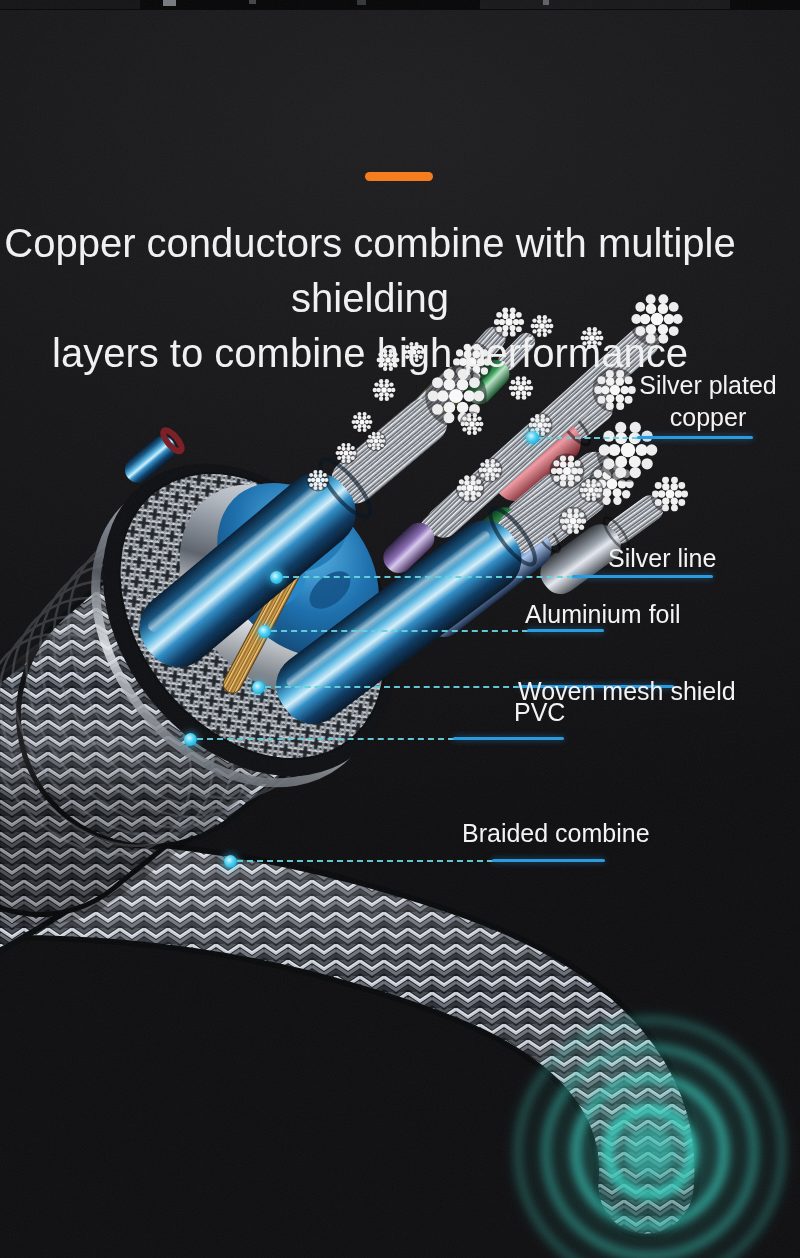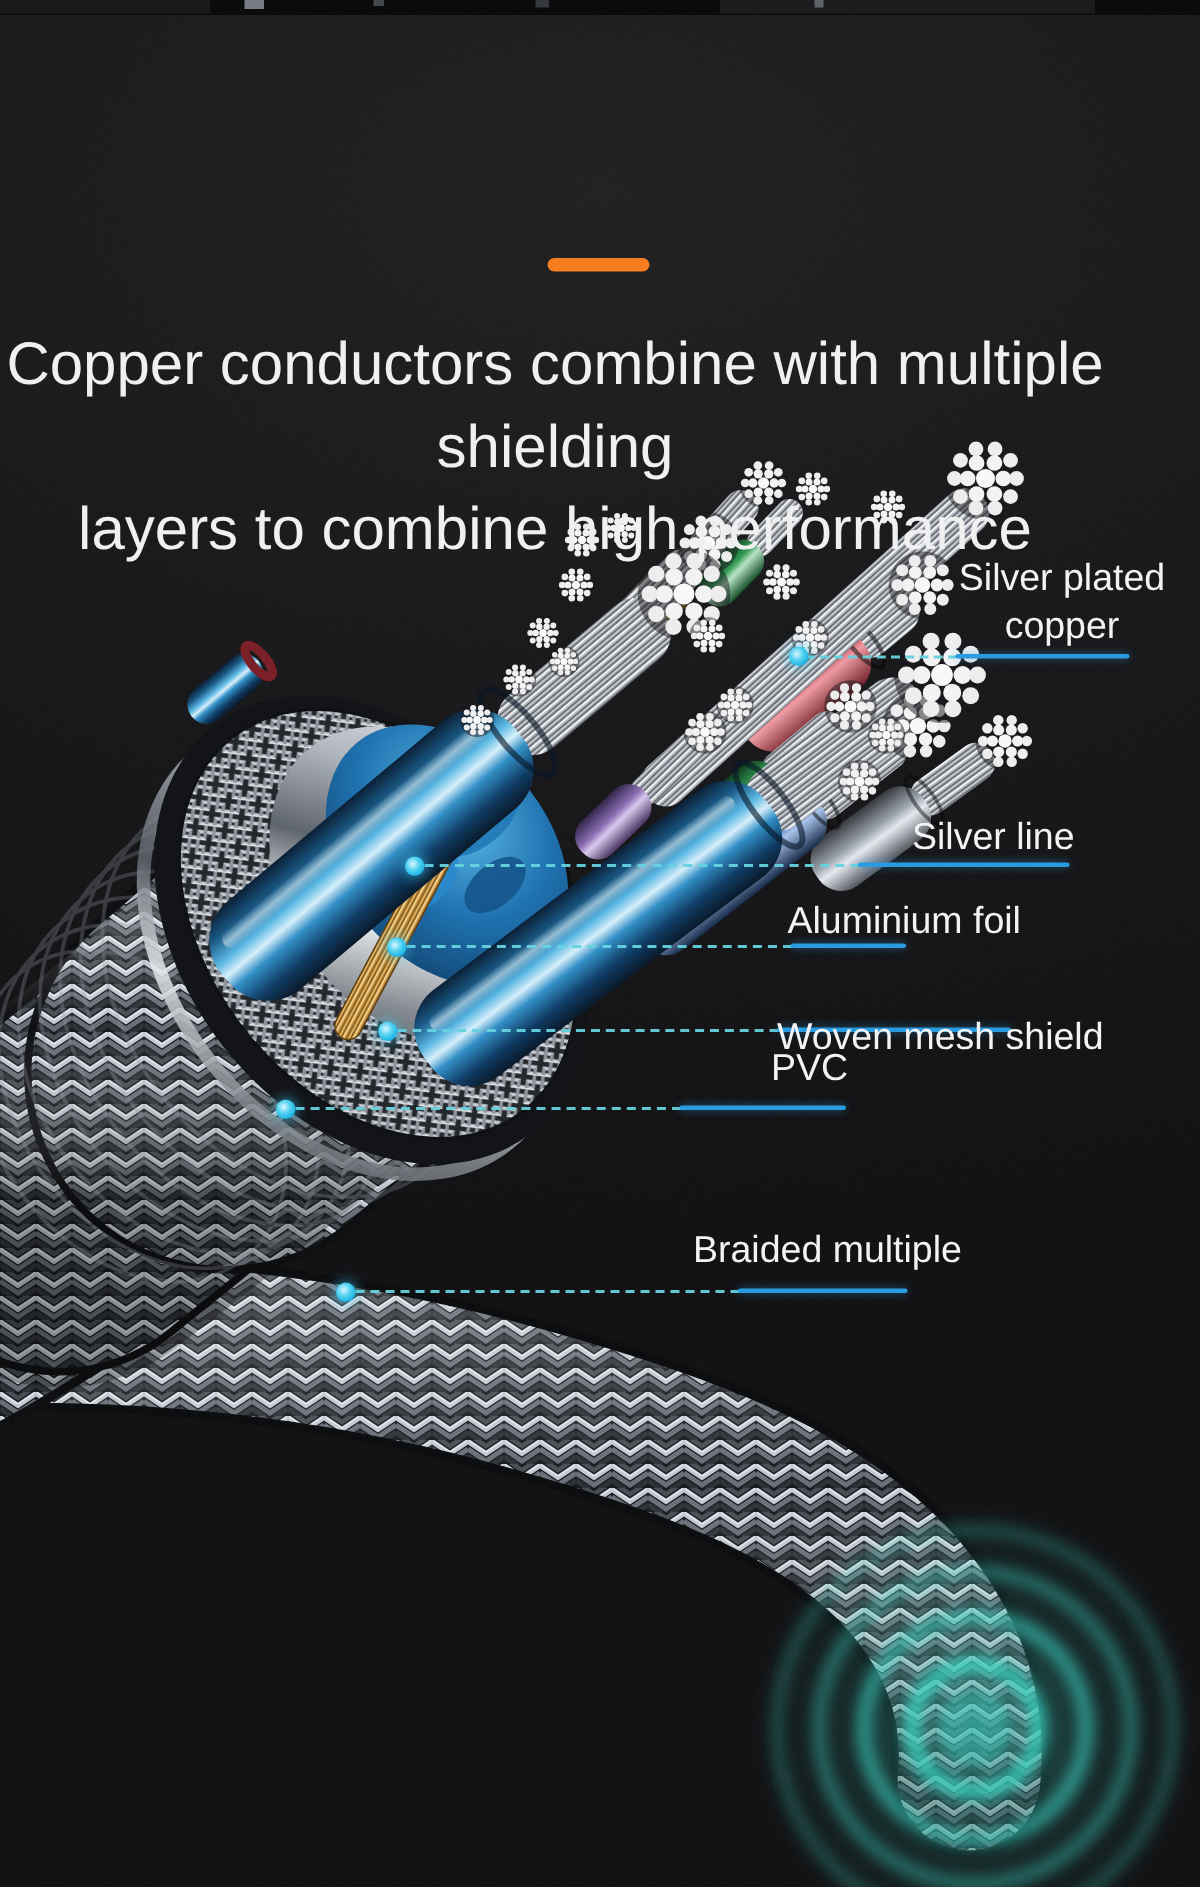--- a/index.html
+++ b/index.html
@@ -366,18 +366,18 @@
   <div class="callout" style="left:518px;top:647px;margin-top:28px;">Woven mesh shield</div>
   <div class="lead-dash" style="left:265px;top:686px;width:254px;"></div>
   <div class="lead-solid" style="left:518px;top:685px;width:156px;"></div>
   <div class="lead-dot" style="left:252px;top:681px;"></div>
 
   <div class="callout" style="left:514px;top:696px;">PVC</div>
   <div class="lead-dash" style="left:197px;top:738px;width:257px;"></div>
   <div class="lead-solid" style="left:453px;top:737px;width:111px;"></div>
   <div class="lead-dot" style="left:184px;top:733px;"></div>
 
-  <div class="callout" style="left:462px;top:817px;">Braided multiple</div>
+  <div class="callout" style="left:462px;top:817px;">Braided combine</div>
   <div class="lead-dash" style="left:237px;top:860px;width:256px;"></div>
   <div class="lead-solid" style="left:492px;top:859px;width:113px;"></div>
   <div class="lead-dot" style="left:224px;top:855px;"></div>
 
 </div>
 
 </body></html>

